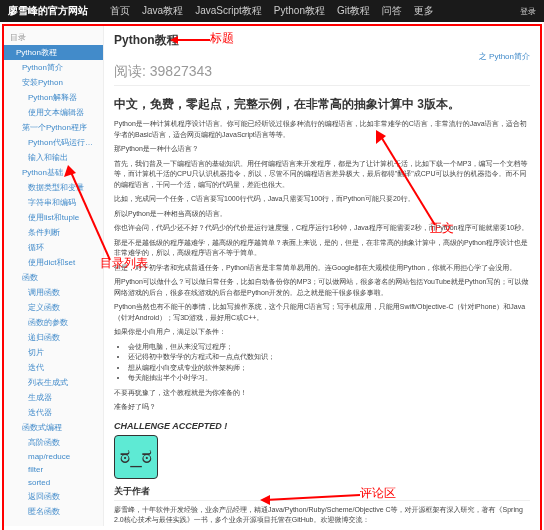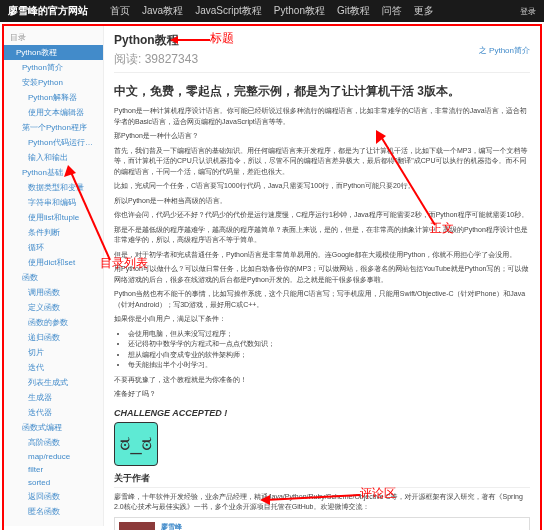--- a/index.html
+++ b/index.html
@@ -11,21 +11,21 @@
 .main{display:flex;border:2px solid red;margin:2px}
 .sidebar{width:100px;background:#fafafa;border-right:1px solid #eee;padding:4px 0;max-height:500px;overflow:hidden}
 .sidebar .stitle{font-size:8px;color:#999;padding:2px 6px}
 .sidebar .sitem{font-size:8px;padding:2px 6px 2px 12px;color:#428bca;cursor:pointer;white-space:nowrap;overflow:hidden;text-overflow:ellipsis}
 .sidebar .sitem.active{background:#428bca;color:#fff}
 .sidebar .sitem.l2{padding-left:18px}
 .sidebar .sitem.l3{padding-left:24px}
 .content{flex:1;padding:6px 10px;position:relative;min-width:0}
 .title-row{display:flex;justify-content:space-between;align-items:center;border-bottom:1px solid #eee;padding-bottom:4px}
 .page-title{font-size:12px;font-weight:bold}
-.reads{font-size:12px;color:#999;margin-top:2px}
+.reads{font-size:14px;color:#999;margin-top:14px}
 .next-link{font-size:8px;color:#428bca;cursor:pointer}
 .h1{font-size:12px;font-weight:bold;margin:10px 0 6px}
 .para{font-size:7px;color:#444;line-height:1.5;margin:4px 0}
 .list{margin:4px 0 4px 14px}
 .list li{font-size:7px;color:#444;line-height:1.5}
 .challenge{font-size:9px;font-weight:bold;font-style:italic;margin-top:8px}
 .face{width:44px;height:44px;border:1px solid #333;border-radius:4px;margin:4px 0;display:flex;align-items:center;justify-content:center;font-size:20px;background:#5eead4}
 .author-sec{margin-top:6px}
 .sec-h{font-size:9px;font-weight:bold;border-bottom:1px solid #eee;padding-bottom:2px;margin-bottom:4px}
 .author-card{display:flex;border:1px solid #ddd;padding:4px;gap:6px}
@@ -91,21 +91,21 @@
 
   <div class="content">
     <div class="title-row">
       <div>
         <div class="page-title">Python教程</div>
         <div class="reads">阅读: 39827343</div>
       </div>
       <span class="next-link">之 Python简介</span>
     </div>
 
-    <div class="h1">中文，免费，零起点，完整示例，都是为了让计算机干活 3版本。</div>
+    <div class="h1">中文，免费，零起点，完整示例，在非常高的抽象计算中 3版本。</div>
     <p class="para">Python是一种计算机程序设计语言。你可能已经听说过很多种流行的编程语言，比如非常难学的C语言，非常流行的Java语言，适合初学者的Basic语言，适合网页编程的JavaScript语言等等。</p>
     <p class="para">那Python是一种什么语言？</p>
     <p class="para">首先，我们普及一下编程语言的基础知识。用任何编程语言来开发程序，都是为了让计算机干活，比如下载一个MP3，编写一个文档等等，而计算机干活的CPU只认识机器指令，所以，尽管不同的编程语言差异极大，最后都得"翻译"成CPU可以执行的机器指令。而不同的编程语言，干同一个活，编写的代码量，差距也很大。</p>
     <p class="para">比如，完成同一个任务，C语言要写1000行代码，Java只需要写100行，而Python可能只要20行。</p>
     <p class="para">所以Python是一种相当高级的语言。</p>
     <p class="para">你也许会问，代码少还不好？代码少的代价是运行速度慢，C程序运行1秒钟，Java程序可能需要2秒，而Python程序可能就需要10秒。</p>
     <p class="para">那是不是越低级的程序越难学，越高级的程序越简单？表面上来说，是的，但是，在非常高的抽象计算中，高级的Python程序设计也是非常难学的，所以，高级程序语言不等于简单。</p>
     <p class="para">但是，对于初学者和完成普通任务，Python语言是非常简单易用的。连Google都在大规模使用Python，你就不用担心学了会没用。</p>
     <p class="para">用Python可以做什么？可以做日常任务，比如自动备份你的MP3；可以做网站，很多著名的网站包括YouTube就是Python写的；可以做网络游戏的后台，很多在线游戏的后台都是Python开发的。总之就是能干很多很多事啦。</p>
     <p class="para">Python当然也有不能干的事情，比如写操作系统，这个只能用C语言写；写手机应用，只能用Swift/Objective-C（针对iPhone）和Java（针对Android）；写3D游戏，最好用C或C++。</p>

